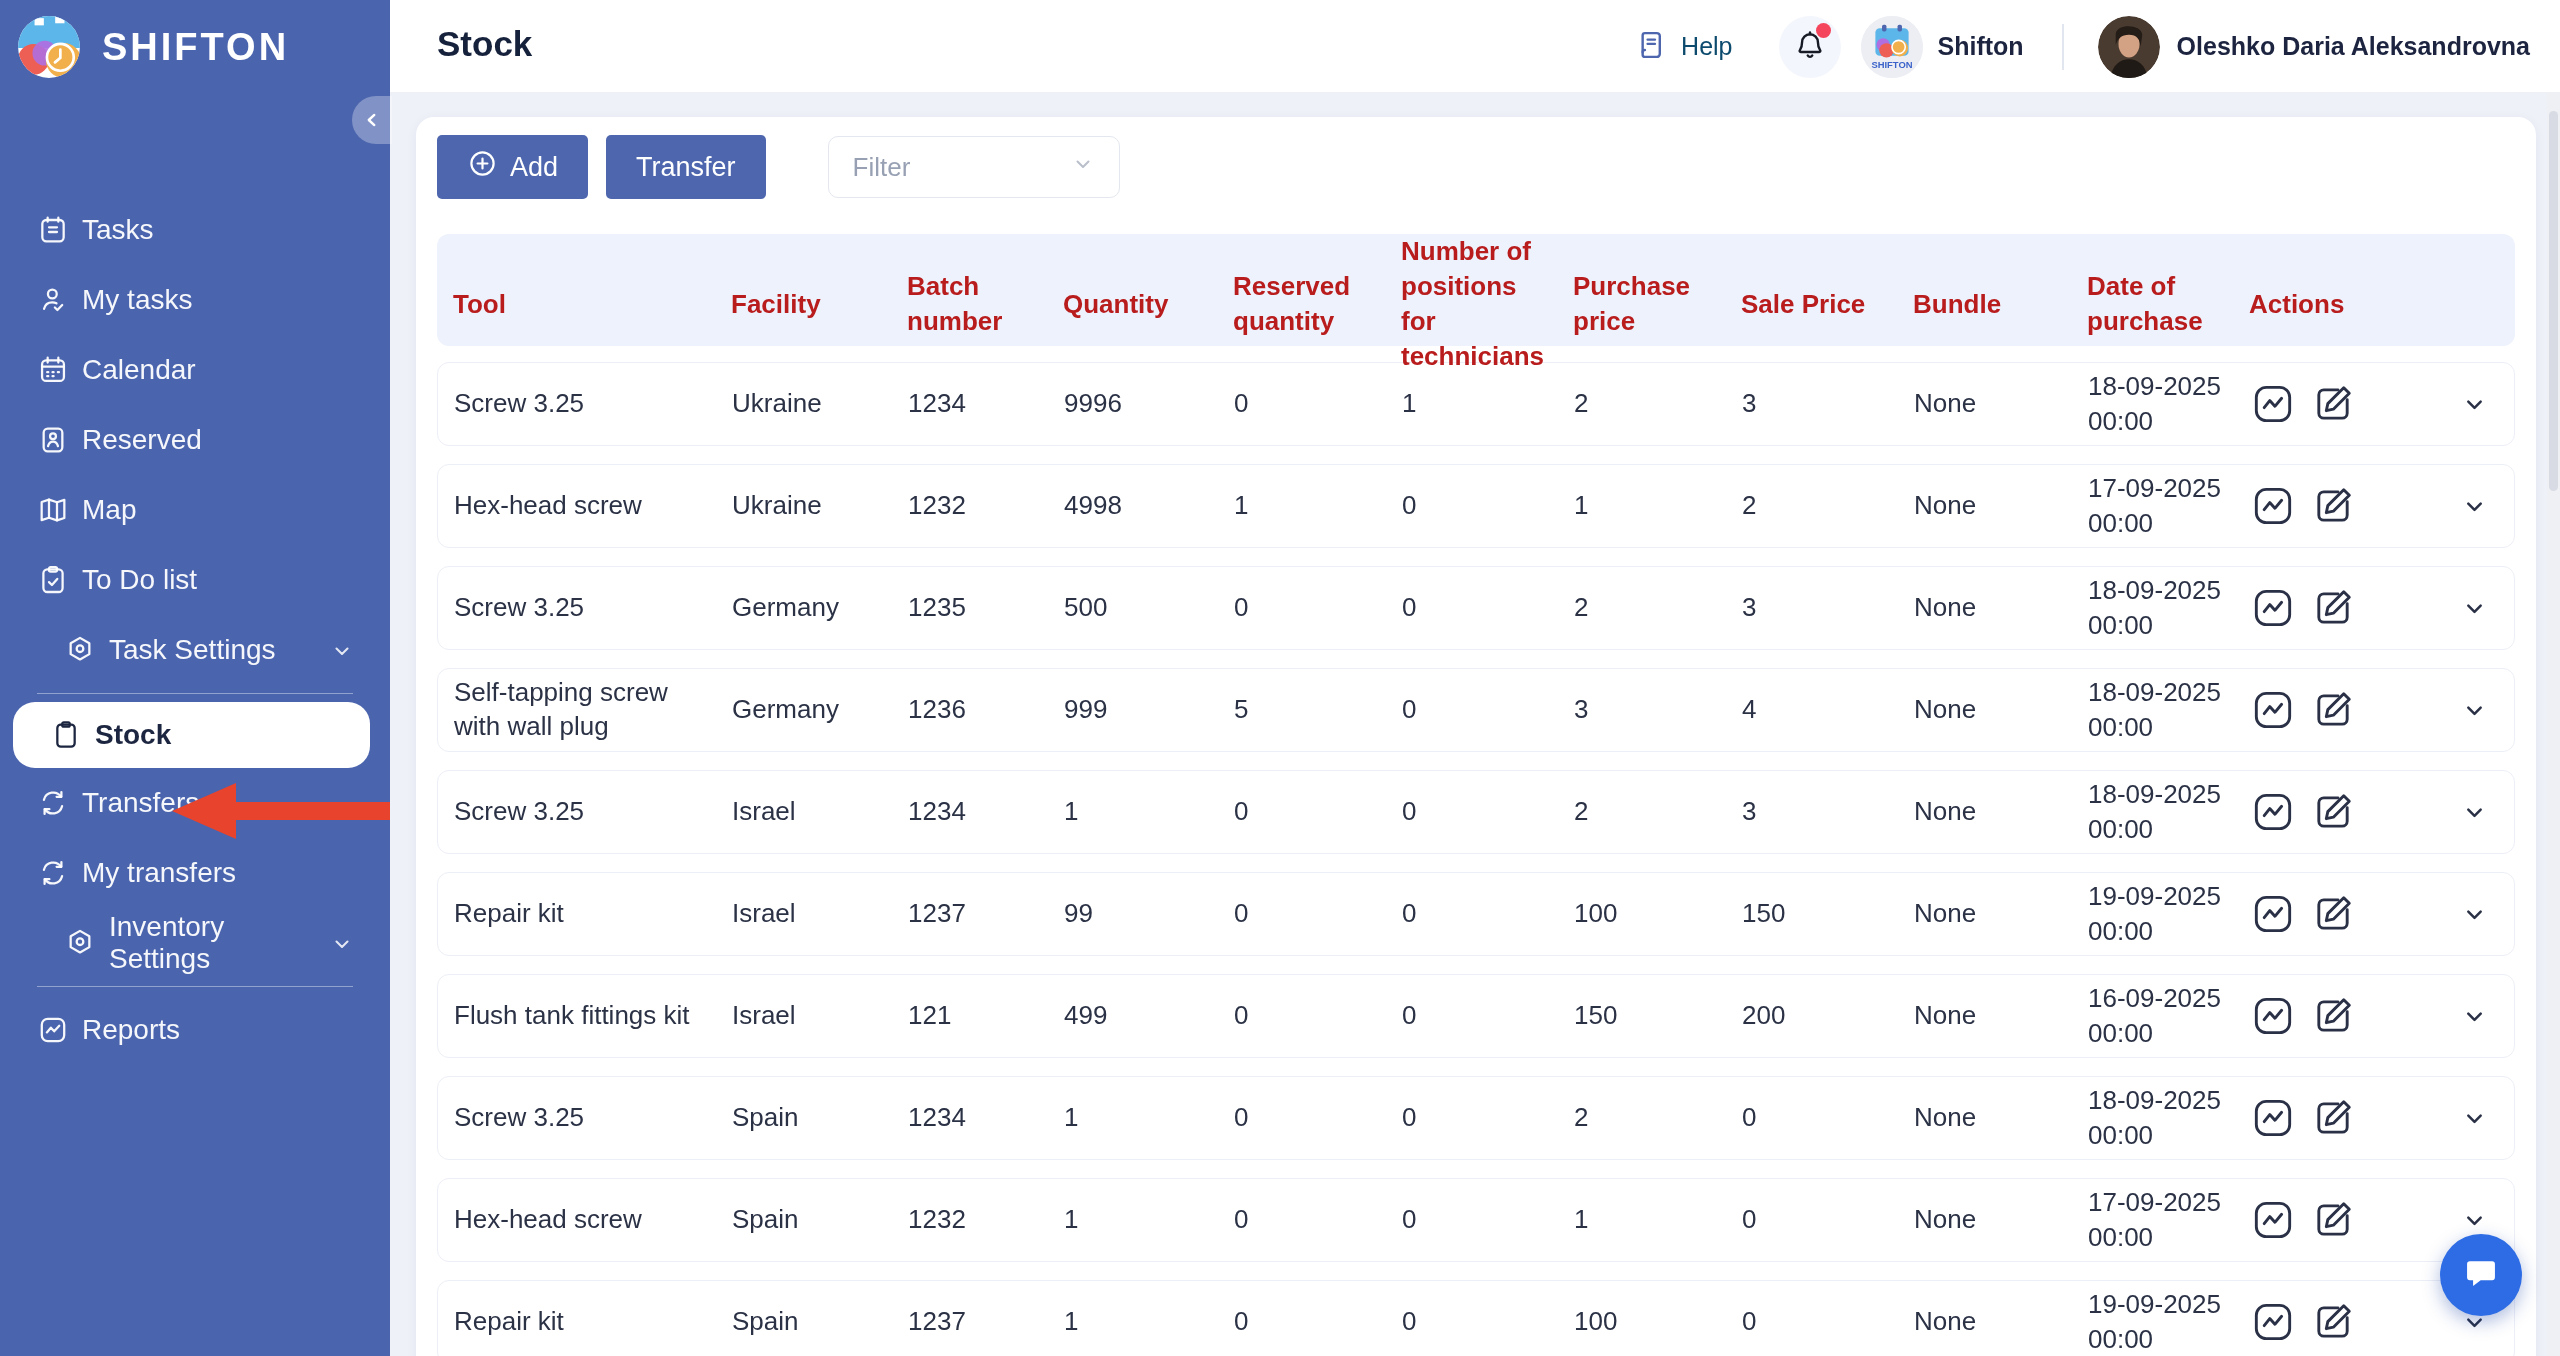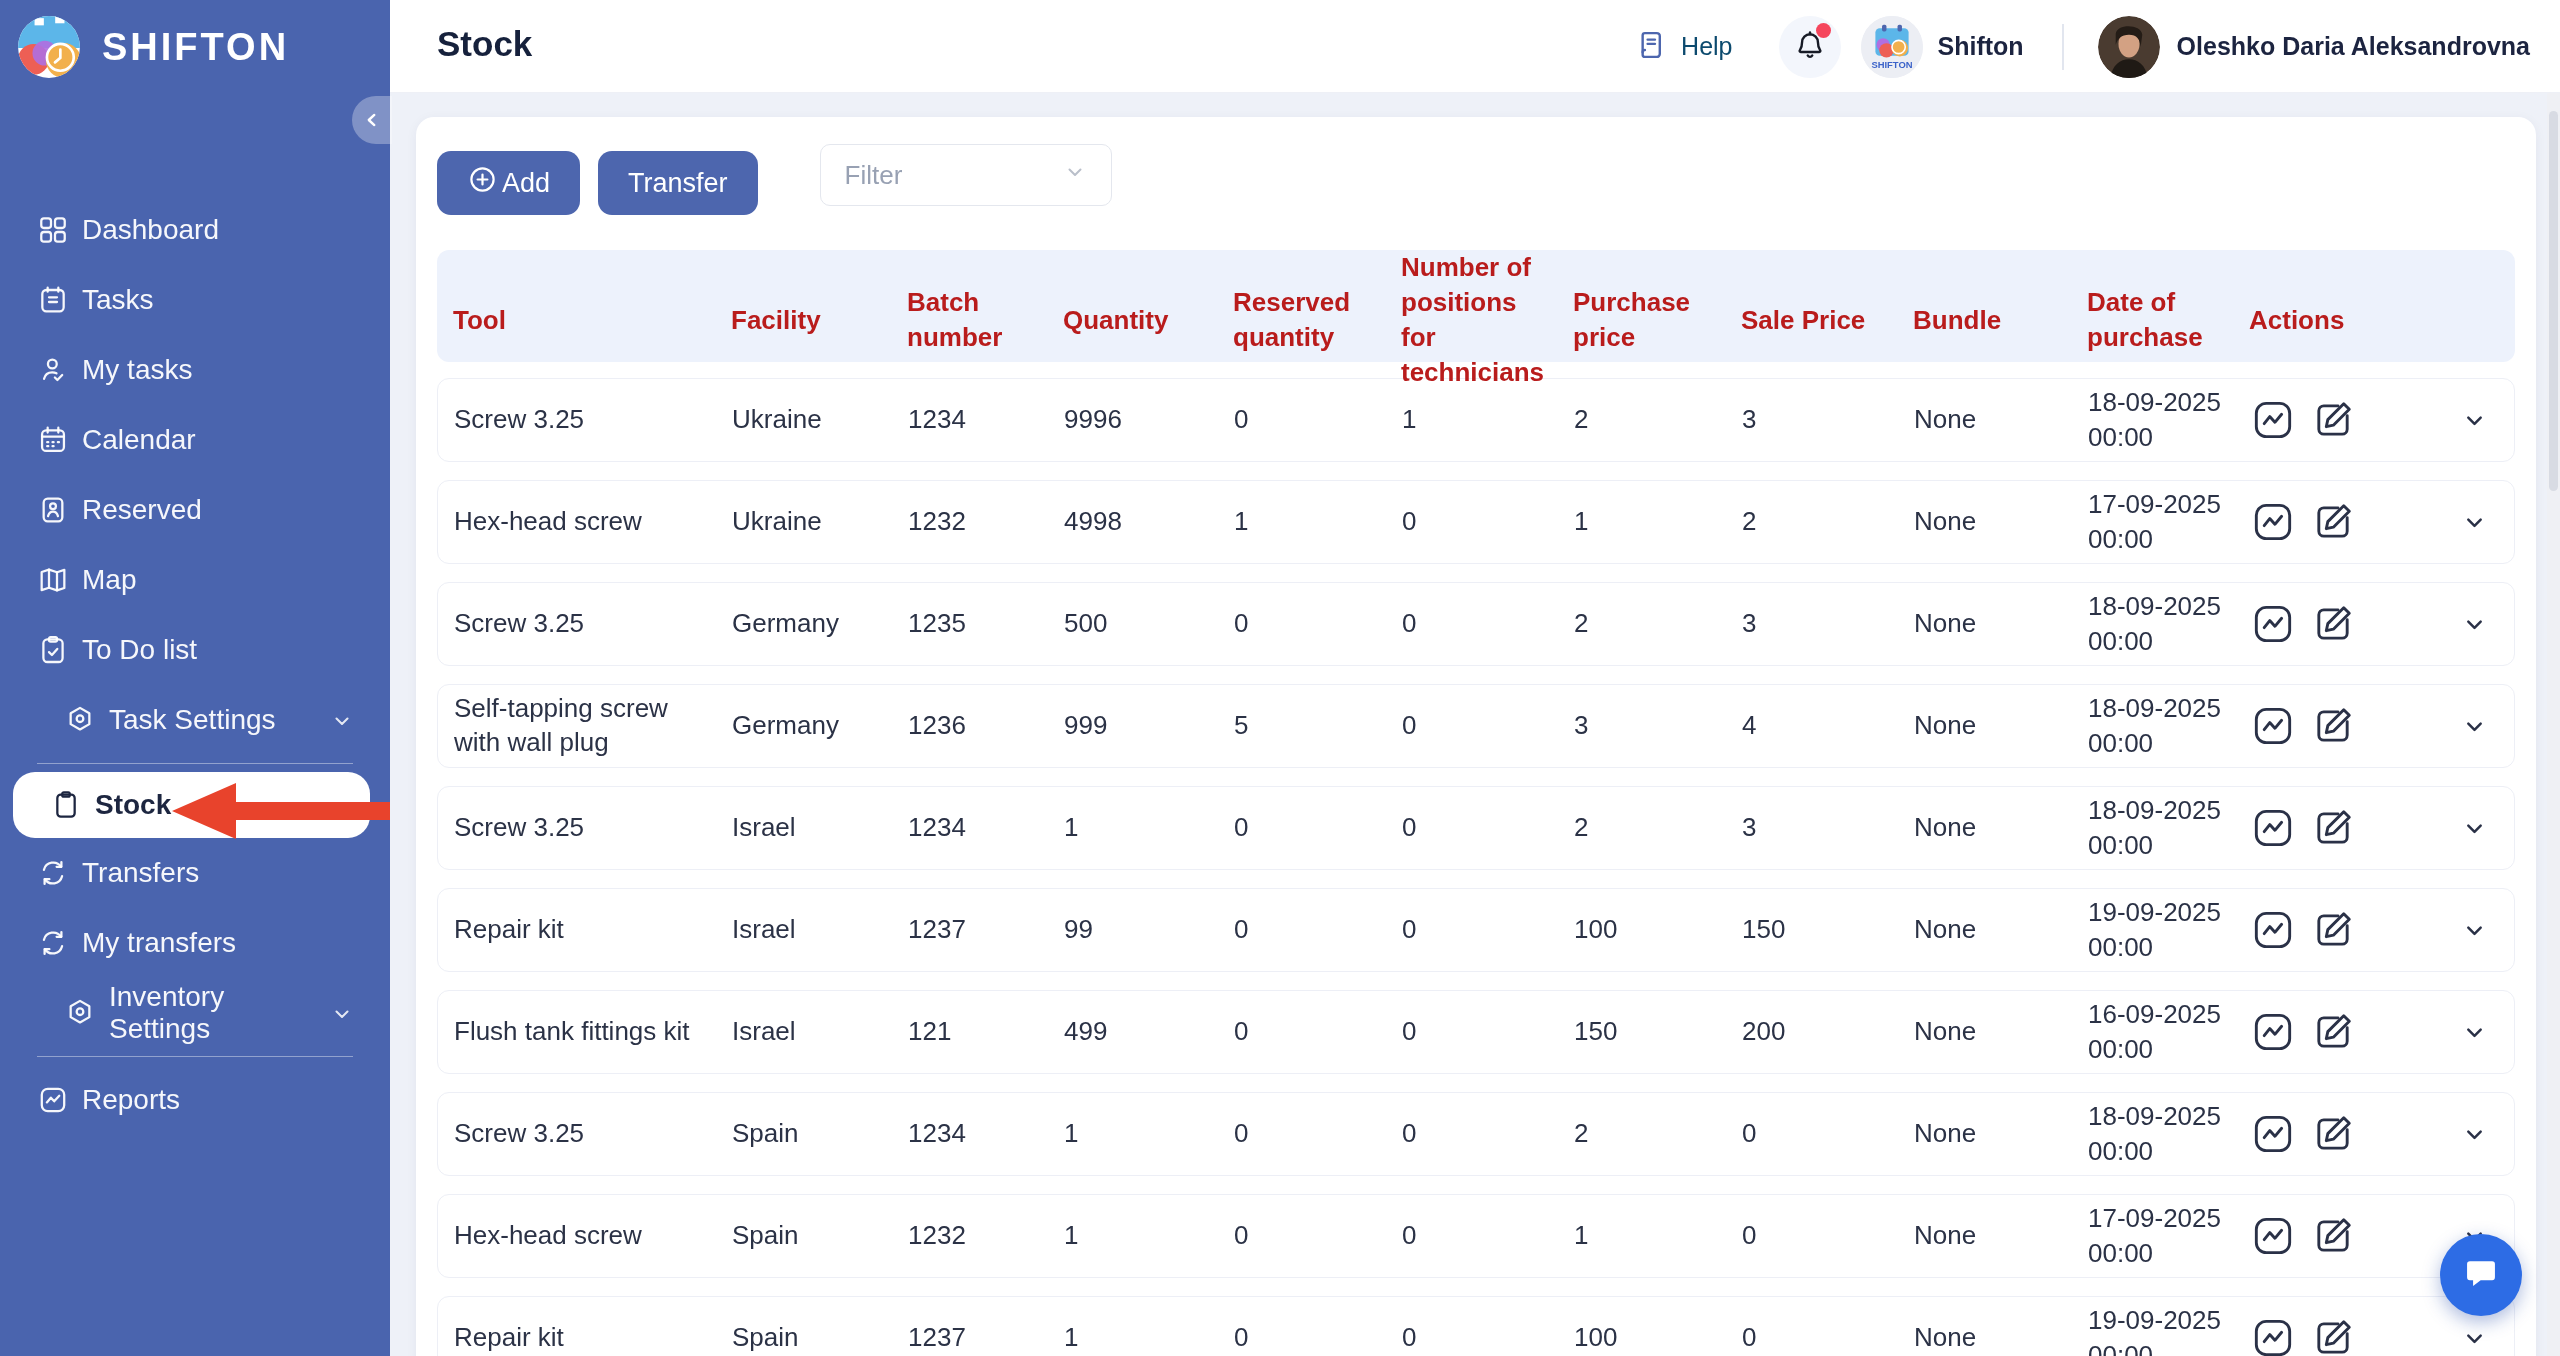--- a/index.html
+++ b/index.html
@@ -41,21 +41,21 @@
   .company-avatar { width:62px; height:62px; border-radius:50%; background:#eceef4; overflow:hidden; }
   .company-name { font-size:25px; font-weight:bold; color:#1c2440; }
   .tb-divider { width:2px; height:46px; background:#e2e6ef; margin:0 34px 0 38px; }
   .user { display:flex; align-items:center; gap:17px; cursor:pointer; }
   .user-avatar { width:62px; height:62px; border-radius:50%; overflow:hidden; }
   .user-name { font-size:25px; font-weight:bold; color:#1c2440; }
 
   
   .container { position:absolute; left:416px; top:117px; width:2120px; height:1400px; background:#fff; border-radius:18px; box-shadow:0 2px 12px rgba(30,40,80,.05); padding:18px 21px 0 21px; z-index:5; }
   .toolbar { display:flex; align-items:center; gap:18px; margin-bottom:35px; }
-  .btn { height:64px; background:#4d66ae; color:#fff; border:none; border-radius:14px; font-size:27px; font-family:inherit; display:flex; align-items:center; justify-content:center; gap:4px; cursor:pointer; padding:0 30px;margin-top:16px; }
+  .btn { height:64px; background:#4d66ae; color:#fff; border:none; border-radius:5px; font-size:27px; font-family:inherit; display:flex; align-items:center; justify-content:center; gap:12px; cursor:pointer; padding:0 30px; }
   .btn svg { width:31px; height:31px; stroke:#fff; fill:none; stroke-width:1.7; stroke-linecap:round; }
   .filter { width:292px; height:62px; border:1.5px solid #e4e7ee; border-radius:10px; background:#fff; display:flex; align-items:center; padding:0 24px; font-size:26px; color:#98a1b3; cursor:pointer;margin-left:44px; }
   .filter .chev { margin-left:auto; }
   .filter .chev svg { width:24px; height:24px; stroke:#b9bfca; fill:none; stroke-width:2; stroke-linecap:round; stroke-linejoin:round; }
 
   .grid { display:grid; grid-template-columns:278px 176px 156px 170px 168px 172px 168px 172px 174px 162px 185px 1fr; align-items:center; padding-left:16px; }
   .header-row { background:#edf2fc; border-radius:12px; height:112px; margin-bottom:16px; }
   .th { font-weight:bold; font-size:26px; color:#b91c1c; line-height:1.35; padding-right:20px; }
   .card { background:#fff; border:1px solid #edeff6; border-radius:12px; height:84px; margin-bottom:18px; }
   .td { font-size:26px; color:#2b3246; line-height:1.3; padding-right:20px; }
@@ -102,31 +102,20 @@
   </div>
   <div class="collapse-btn">
     <svg viewBox="0 0 24 24">
         <path d="M14.5 6.5L8.5 12l6 5.5"></path>
       </svg>
   </div>
   <div class="menu" id="menu">
       <div class="menu-item">
         <span class="mi-icon">
           <svg viewBox="0 0 24 24">
-            <rect x="3.2" y="3.2" width="7.3" height="7.3" rx="2"></rect>
-            <rect x="13.5" y="3.2" width="7.3" height="7.3" rx="2"></rect>
-            <rect x="3.2" y="13.5" width="7.3" height="7.3" rx="2"></rect>
-            <rect x="13.5" y="13.5" width="7.3" height="7.3" rx="2"></rect>
-          </svg>
-        </span>
-        <span class="mi-label">Dashboard</span>
-      </div>
-      <div class="menu-item">
-        <span class="mi-icon">
-          <svg viewBox="0 0 24 24">
             <rect x="4" y="4.5" width="16" height="16" rx="3"></rect>
             <path d="M9 10h6M9 13.5h6"></path>
             <path d="M8 2.8v3M16 2.8v3"></path>
           </svg>
         </span>
         <span class="mi-label">Tasks</span>
       </div>
       <div class="menu-item">
         <span class="mi-icon">
           <svg viewBox="0 0 24 24">

